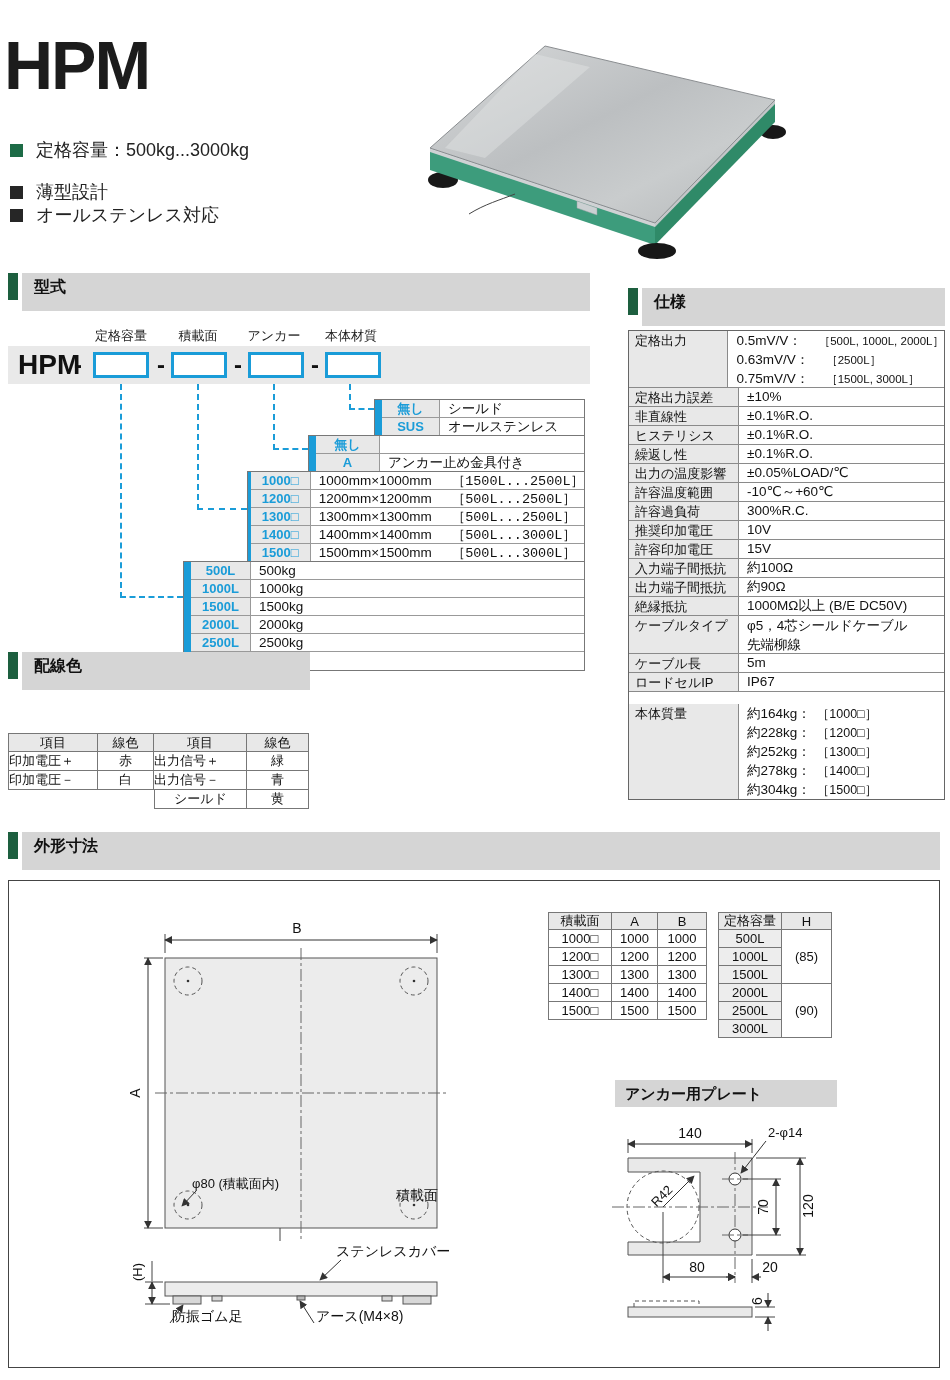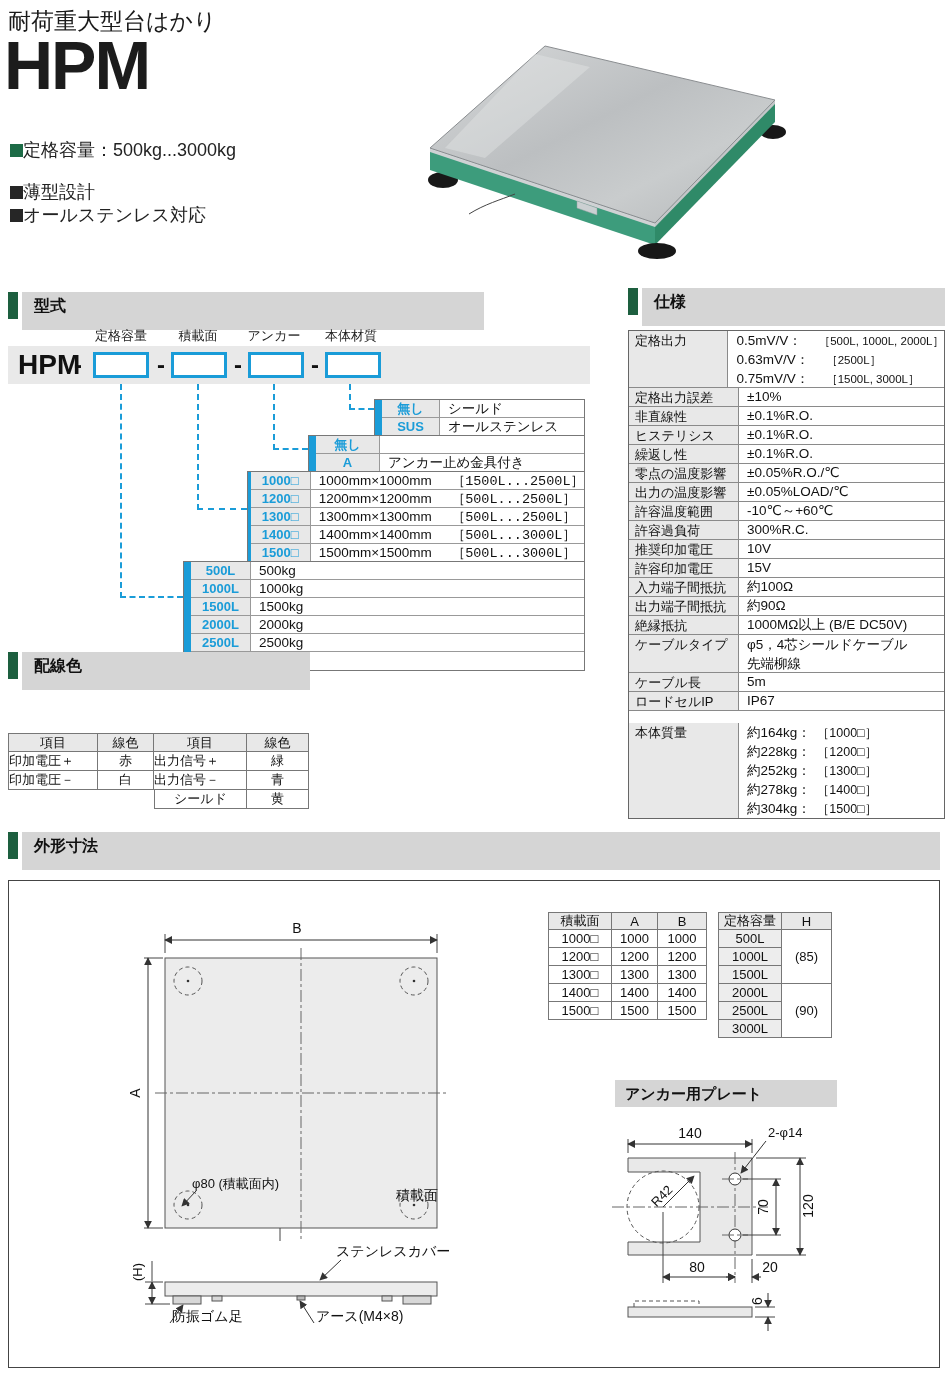--- a/index.html
+++ b/index.html
@@ -4,21 +4,21 @@
 <style>
   * { box-sizing: border-box; margin: 0; padding: 0; }
   html,body { background:#fff; }
   body { font-family: "Liberation Sans", "DejaVu Sans", sans-serif; color:#111; }
   #page { position:relative; width:950px; height:1380px; background:#fff; overflow:hidden; }
   .abs { position:absolute; }
 
   
   .subtitle { left:8px; top:6px; font-size:23px; color:#1a1a1a; }
   .big-title { left:4px; top:26px; font-size:68px; font-weight:bold; letter-spacing:-2px; color:#1c1c1c; }
-  .feature { left:10px; display:flex; align-items:center; gap:0; font-size:18px; color:#222; }
+  .feature { left:10px; display:flex; align-items:center; gap:13px; font-size:18px; color:#222; }
   .feature .sq { width:13px; height:13px; flex:0 0 13px; }
 
   
   .sec-h { height:27px; display:flex; }
   .sec-h .bar { width:10px; background:var(--green,#1d5f3f); margin-right:4px; }
   .sec-h .band { flex:1; background:#d5d5d5; font-weight:bold; font-size:16px; line-height:27px; padding-left:12px; color:#111; }
   .sub-h { background:#d5d5d5; font-weight:bold; font-size:15px; line-height:27px; padding-left:10px; }
 
   
   .band { left:8px; top:346px; width:582px; height:38px; background:#e9e9e9; }
@@ -78,21 +78,20 @@
   .thin  { stroke:#444; stroke-width:1; fill:none; }
   .dl    { stroke:#333; stroke-width:1; fill:none; }
   .cl    { stroke:#666; stroke-width:1; stroke-dasharray:12 3 3 3; fill:none; }
   .dash  { stroke:#555; stroke-width:1; stroke-dasharray:4 3; fill:none; }
 </style>
 </head>
 <body>
 
 <div id="page">
 
-  <div class="abs subtitle">耐荷重大型台はかり</div>
   <div class="abs big-title">HPM</div>
 
   <div class="abs feature" style="top:138px">
     <span class="sq" style="background:#1d6b46"></span>
     <span>定格容量：500kg...3000kg</span>
   </div>
   <div class="abs feature" style="top:180px">
     <span class="sq" style="background:#262626"></span>
     <span>薄型設計</span>
   </div>
@@ -116,21 +115,21 @@
     <polygon points="270,215 390,92 390,114 270,237" fill="#2f8a68"></polygon>
     <polygon points="45,140 270,215 270,219 45,144" fill="#cfd2d4"></polygon>
     <polygon points="270,215 390,92 390,96 270,219" fill="#c4c7c9"></polygon>
     <polygon points="45,140 160,38 390,92 270,215" fill="url(#steel)" stroke="#8a8d90" stroke-width="1"></polygon>
     <polygon points="150,46 205,59 100,150 60,140" fill="#e2e4e5" opacity="0.45"></polygon>
     <ellipse cx="272" cy="243" rx="19" ry="8" fill="#181818"></ellipse>
     <polygon points="192,193 212,200 212,207 192,200" fill="#cbd0d2" stroke="#9aa3a6" stroke-width="0.5"></polygon>
     <path d="M130,186 C115,192 100,196 84,206" class="thin" stroke="#5a5a5a" stroke-width="2"></path>
   </svg>
 
-  <div class="abs sec-h" style="left:8px;top:292px;width:476px">
+  <div class="abs sec-h" style="left:8px;top:273px;width:582px">
     <span class="bar"></span>
     <span class="band">型式</span>
   </div>
 
   <div class="abs mlabel" style="left:76px">定格容量</div>
   <div class="abs mlabel" style="left:153px">積載面</div>
   <div class="abs mlabel" style="left:229px">アンカー</div>
   <div class="abs mlabel" style="left:306px">本体材質</div>
 
   <div class="abs band">
@@ -256,24 +255,20 @@
         <div class="sl">非直線性</div>
         <div class="sv">±0.1%R.O.</div>
       </div>
     <div class="srow hB">
         <div class="sl">ヒステリシス</div>
         <div class="sv">±0.1%R.O.</div>
       </div>
     <div class="srow hB">
         <div class="sl">繰返し性</div>
         <div class="sv">±0.1%R.O.</div>
-      </div>
-    <div class="srow hB">
-        <div class="sl">零点の温度影響</div>
-        <div class="sv">±0.05%R.O./℃</div>
       </div>
     <div class="srow hB">
         <div class="sl">出力の温度影響</div>
         <div class="sv">±0.05%LOAD/℃</div>
       </div>
     <div class="srow hB">
         <div class="sl">許容温度範囲</div>
         <div class="sv">-10℃～+60℃</div>
       </div>
     <div class="srow hB">

